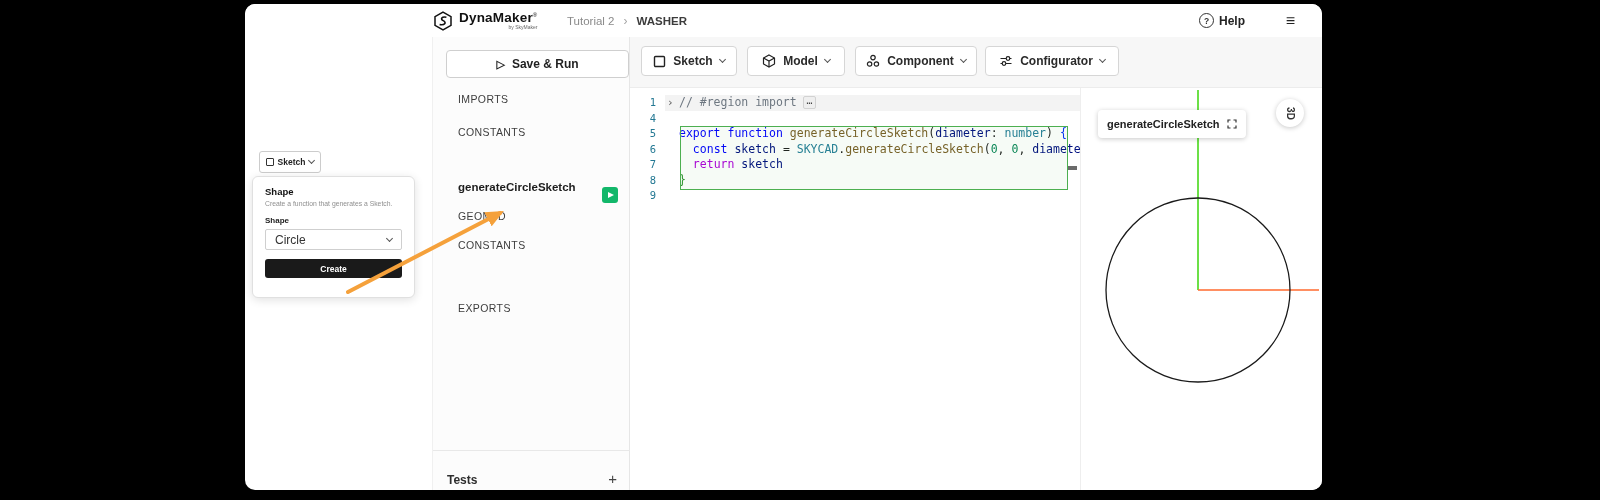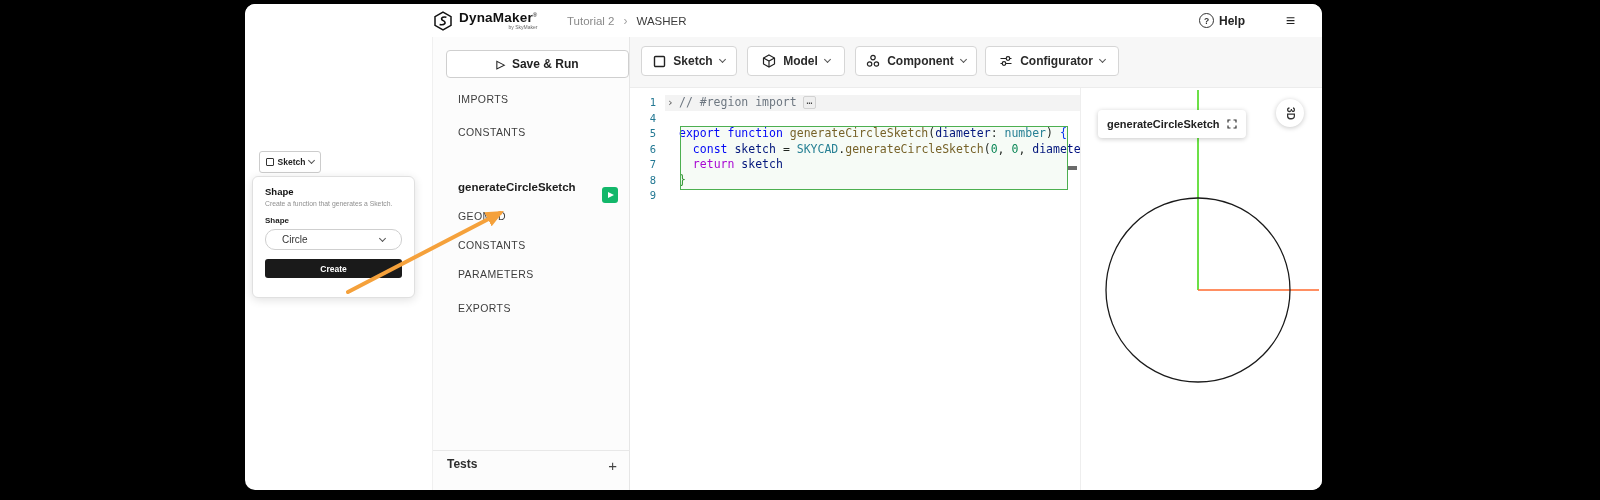--- a/index.html
+++ b/index.html
@@ -11,60 +11,60 @@
   
   #header{position:absolute;left:0;top:0;width:1077px;height:33px;background:#fff;}
   #header-divider{position:absolute;left:187px;top:33px;width:890px;height:1px;background:#ececec;}
   .logo{position:absolute;left:188px;top:0;height:33px;display:flex;align-items:center;gap:6px;}
   .logo-texts{display:flex;flex-direction:column;line-height:1;}
   .logo-title{font-size:13.5px;font-weight:bold;color:#111;letter-spacing:.2px;}
   .logo-title sup{font-size:6px;font-weight:normal;}
   .logo-sub{font-size:5px;color:#666;text-align:right;margin-top:1px;}
   .breadcrumb{position:absolute;left:322px;top:0;height:33px;display:flex;align-items:center;gap:9px;font-size:11.5px;}
   .bc-item{color:#8a8a8a;}
-  .bc-item.current{color:#3c3c3c;}
+  .bc-item.current{color:#3c3c3c;font-weight:bold;}
   .bc-sep{color:#a5a5a5;font-size:12px;}
   .help{position:absolute;right:77px;top:0;height:33px;display:flex;align-items:center;gap:5px;
         font-size:12px;font-weight:600;color:#222;cursor:pointer;}
   .help-circle{display:inline-flex;align-items:center;justify-content:center;width:13px;height:13px;
         border:1.2px solid #333;border-radius:50%;font-size:8.5px;font-weight:bold;color:#333;}
   .burger{position:absolute;right:27px;top:0;height:33px;display:flex;align-items:center;font-size:16px;color:#222;cursor:pointer;}
 
   
   #mini-dd{position:absolute;left:14px;top:147px;width:60px;height:20px;background:#fff;border:1px solid #ccc;
      border-radius:3px;display:flex;align-items:center;justify-content:center;gap:4px;font-size:8.5px;font-weight:600;color:#222;z-index:5;}
   .sq-icon{display:inline-block;width:6px;height:6px;border:1.1px solid #333;border-radius:1px;}
   #shape-card{position:absolute;left:7px;top:172px;width:163px;height:122px;background:#fff;border:1px solid #e0e0e0;
      border-radius:6px;box-shadow:0 2px 10px rgba(0,0,0,.12);z-index:5;padding:9px 12px;box-sizing:border-box;}
   .card-title{font-size:9.5px;font-weight:bold;color:#111;}
   .card-desc{font-size:6.8px;color:#8f8f8f;margin-top:3px;}
   .card-label{font-size:8px;font-weight:600;color:#222;margin-top:9px;}
-  .card-select{margin-top:4px;height:19px;border:1px solid #cfcfcf;border-radius:10px;display:flex;align-items:center;
-     justify-content:space-between;padding:0 16px;font-size:10px;color:#333;cursor:pointer;background:#fff;}
+  .card-select{margin-top:4px;height:19px;border:1px solid #cfcfcf;border-radius:2px;display:flex;align-items:center;
+     justify-content:space-between;padding:0 9px;font-size:12px;color:#333;cursor:pointer;background:#fff;}
   .card-create{margin-top:9px;height:19px;background:#1a1a1a;border-radius:3px;color:#fff;font-size:8.5px;font-weight:bold;
      display:flex;align-items:center;justify-content:center;cursor:pointer;}
 
   
   #sidebar{position:absolute;left:187px;top:33px;width:198px;height:453px;background:#fcfcfc;
      border-left:1px solid #f0f0f0;border-right:1px solid #e6e6e6;box-sizing:border-box;}
   .save-run{position:absolute;left:13px;top:13px;width:183px;height:28px;background:#fff;border:1px solid #cfcfcf;
      border-radius:4px;display:flex;align-items:center;justify-content:center;gap:7px;font-size:12px;font-weight:600;
      color:#1f1f1f;cursor:pointer;font-family:inherit;}
   .play-outline{font-size:11px;color:#222;}
   .sb-item{position:absolute;left:0;width:198px;height:28px;display:flex;align-items:flex-start;padding-left:25px;
      box-sizing:border-box;cursor:pointer;}
   .sb-item .sb-label{font-size:10.5px;font-weight:500;letter-spacing:.4px;color:#3d3d3d;}
   .sb-item.expanded{background:#f3f3f3;}
   .sb-item .chev.abs{position:absolute;left:10px;top:12px;}
   .sb-item .sb-label.fn{font-size:11.5px;font-weight:600;letter-spacing:0;color:#1d1d1d;text-transform:none;}
   .run-btn{position:absolute;right:13px;top:6px;width:16px;height:16px;background:#12b76a;border:none;border-radius:3px;
      display:flex;align-items:center;justify-content:center;cursor:pointer;}
   .tri{width:0;height:0;border-left:6px solid #fff;border-top:3.5px solid transparent;border-bottom:3.5px solid transparent;margin-left:1px;}
   .sb-divider{position:absolute;left:0;top:413px;width:198px;height:1px;background:#e8e8e8;}
-  .tests-row{position:absolute;left:0;top:420px;width:198px;height:30px;display:flex;align-items:flex-start;
+  .tests-row{position:absolute;left:0;top:420px;width:198px;height:30px;display:flex;align-items:flex-end;
      justify-content:space-between;padding:0 14px;box-sizing:border-box;}
   .tests-row .tests-label{font-size:12px;font-weight:600;color:#2e2e2e;}
   .add-btn{background:none;border:none;font-size:15px;color:#444;cursor:pointer;font-family:inherit;padding:0;}
 
   
   #toolbar{position:absolute;left:385px;top:33px;width:692px;height:51px;background:#f7f7f7;border-bottom:1px solid #ececec;box-sizing:border-box;}
   .tb{position:absolute;top:9px;height:30px;background:#fff;border:1px solid #d6d6d6;border-radius:4px;display:flex;
      align-items:center;justify-content:center;gap:7px;font-size:12px;font-weight:600;color:#2a2a2a;cursor:pointer;box-sizing:border-box;}
   .tb svg{display:block;}
   .chev{display:inline-block;width:5px;height:5px;border-right:1.3px solid #555;border-bottom:1.3px solid #555;
@@ -168,23 +168,20 @@
         <button class="run-btn">
             <span class="tri"></span>
           </button>
       </div>
       <div class="sb-item" style="top:173px">
           <span class="sb-label">GEOM3D</span>
         </div>
       <div class="sb-item" style="top:202px">
           <span class="sb-label">CONSTANTS</span>
         </div>
-      <div class="sb-item" style="top:231px">
-          <span class="sb-label">PARAMETERS</span>
-        </div>
       <div class="sb-item" style="top:265px">
           <span class="sb-label">EXPORTS</span>
         </div>
       <div class="sb-divider"></div>
       <div class="tests-row">
         <span class="tests-label">Tests</span>
         <button class="add-btn">+</button>
       </div>
     </div>
 

